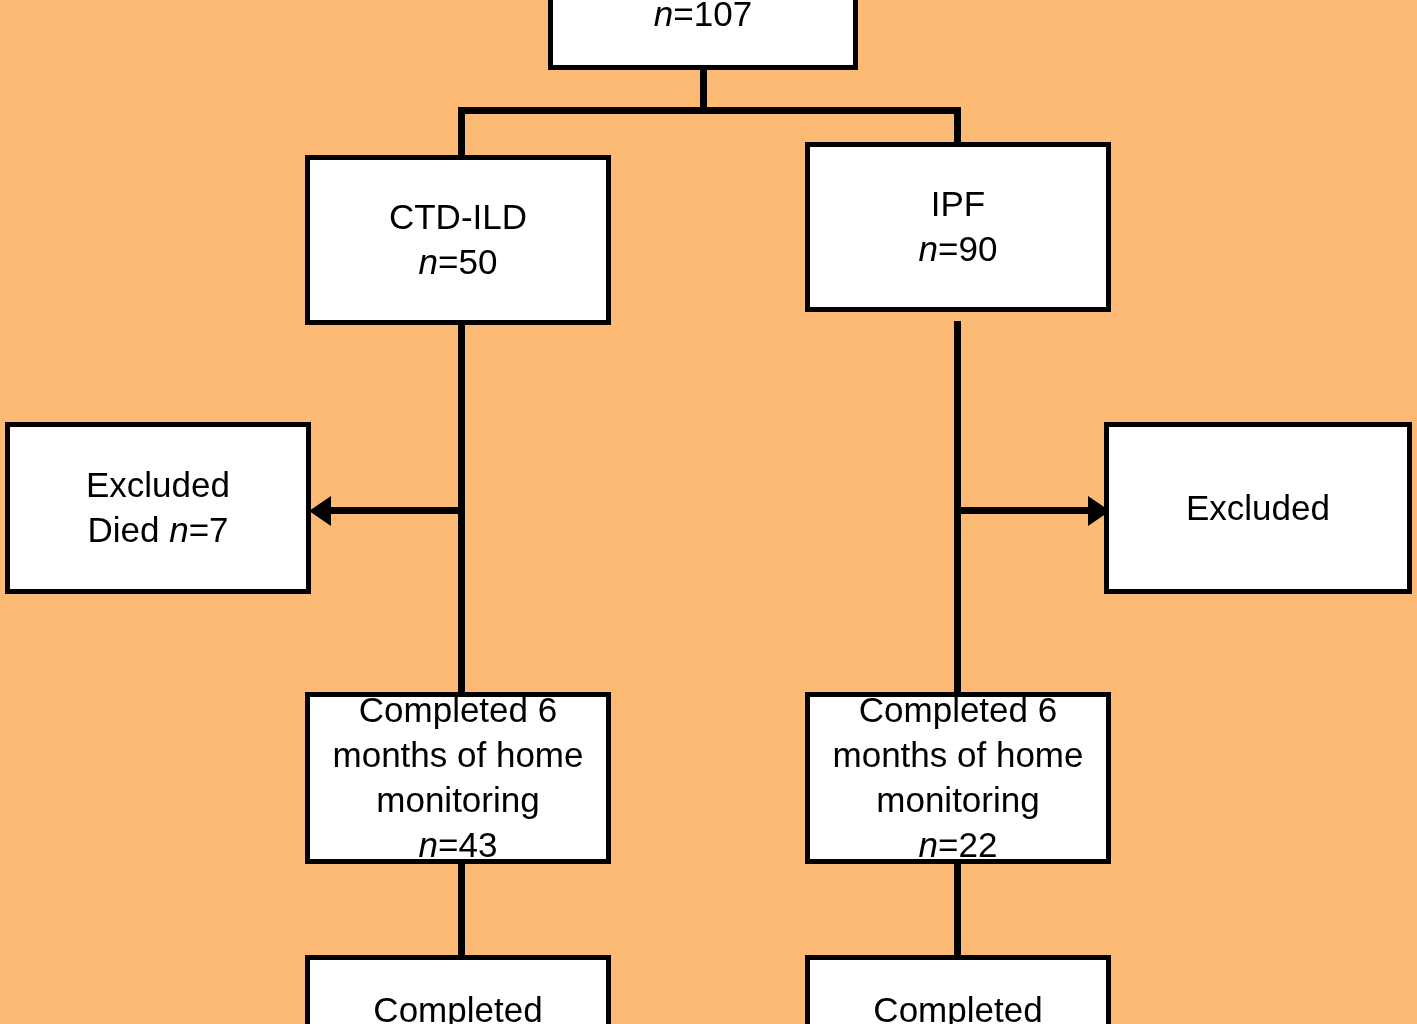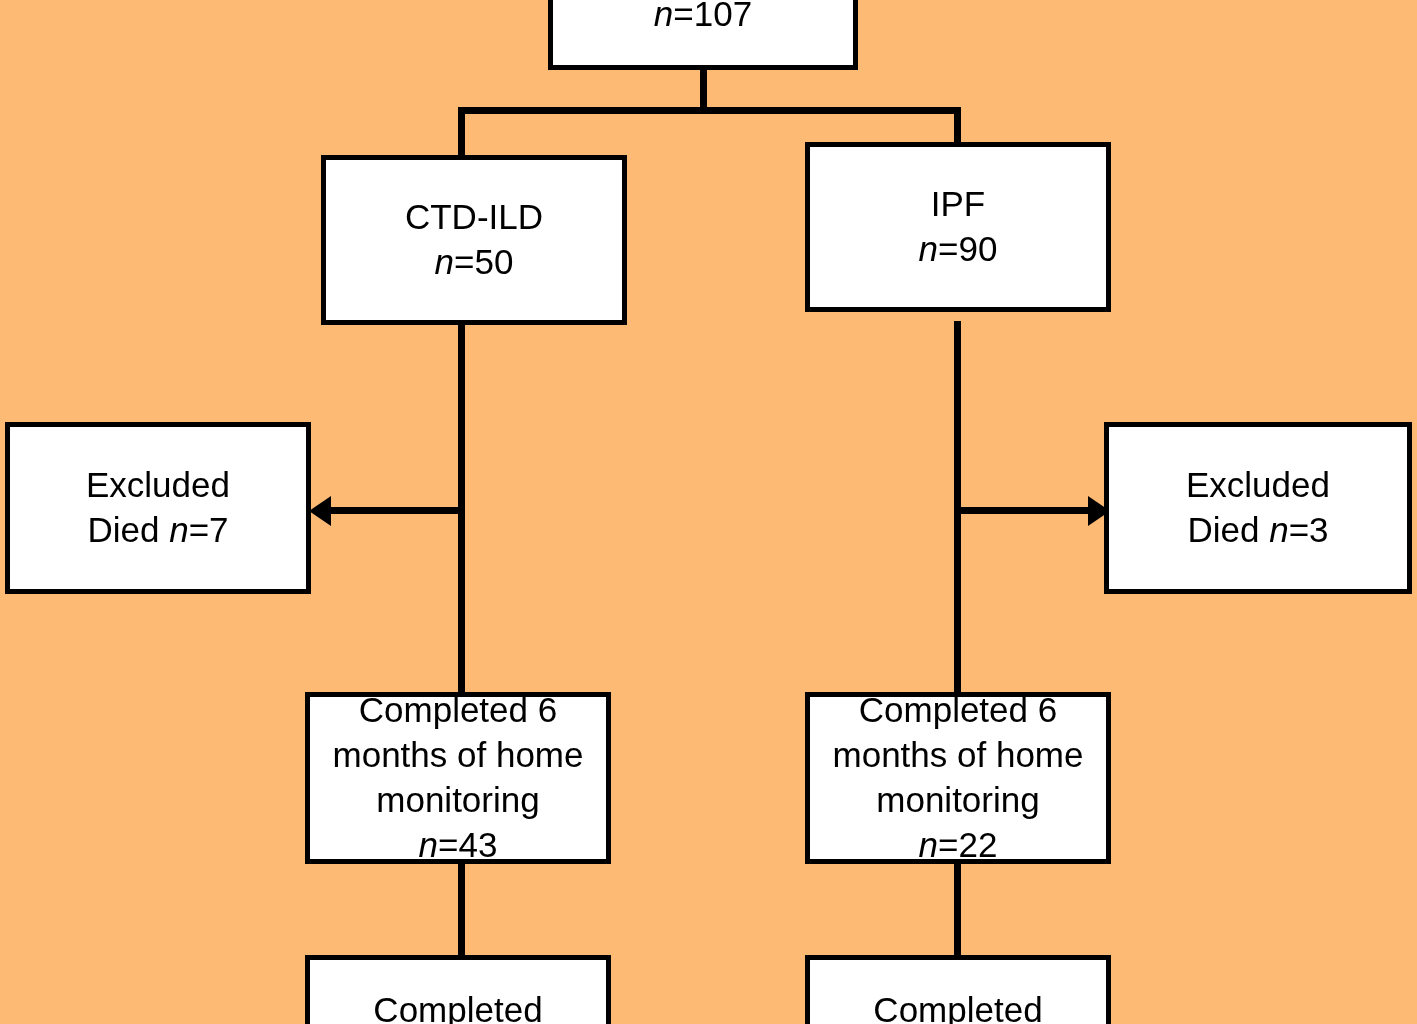--- a/index.html
+++ b/index.html
@@ -27,21 +27,21 @@
     text-align: center;
     color: #000000;
     font-size: 35px;
     line-height: 1.28;
   }
   .node .line { display: block; white-space: nowrap; }
   .node .n-italic { font-style: italic; }
 
   
   #node-root      { left: 548px;  top: -42px;  width: 310px; height: 112px; }
-  #node-ctdild    { left: 305px;  top: 155px;  width: 306px; height: 170px; margin-left: 16px; }
+  #node-ctdild    { left: 305px;  top: 155px;  width: 306px; height: 170px; }
   #node-ipf       { left: 805px;  top: 142px;  width: 306px; height: 170px; }
   #node-excl-left { left: 5px;    top: 422px;  width: 306px; height: 172px; }
   #node-excl-right{ left: 1104px; top: 422px;  width: 308px; height: 172px; }
   #node-home-left { left: 305px;  top: 692px;  width: 306px; height: 172px; }
   #node-home-right{ left: 805px;  top: 692px;  width: 306px; height: 172px; }
   #node-comp-left { left: 305px;  top: 955px;  width: 306px; height: 110px; }
   #node-comp-right{ left: 805px;  top: 955px;  width: 306px; height: 110px; }
 
   
   .conn {
@@ -121,21 +121,20 @@
     <span class="line"><span class="n-italic">n</span><span>=90</span></span>
   </div>
 
   <div class="node" id="node-excl-left">
     <span class="line">Excluded</span>
     <span class="line"><span>Died </span><span class="n-italic">n</span><span>=7</span></span>
   </div>
 
   <div class="node" id="node-excl-right">
     <span class="line">Excluded</span>
-    <span class="line"><span>Died </span><span class="n-italic">n</span><span>=3</span></span>
   </div>
 
   <div class="node" id="node-home-left">
     <span class="line">Completed 6</span>
     <span class="line">months of home</span>
     <span class="line">monitoring</span>
     <span class="line"><span class="n-italic">n</span><span>=43</span></span>
   </div>
 
   <div class="node" id="node-home-right">

